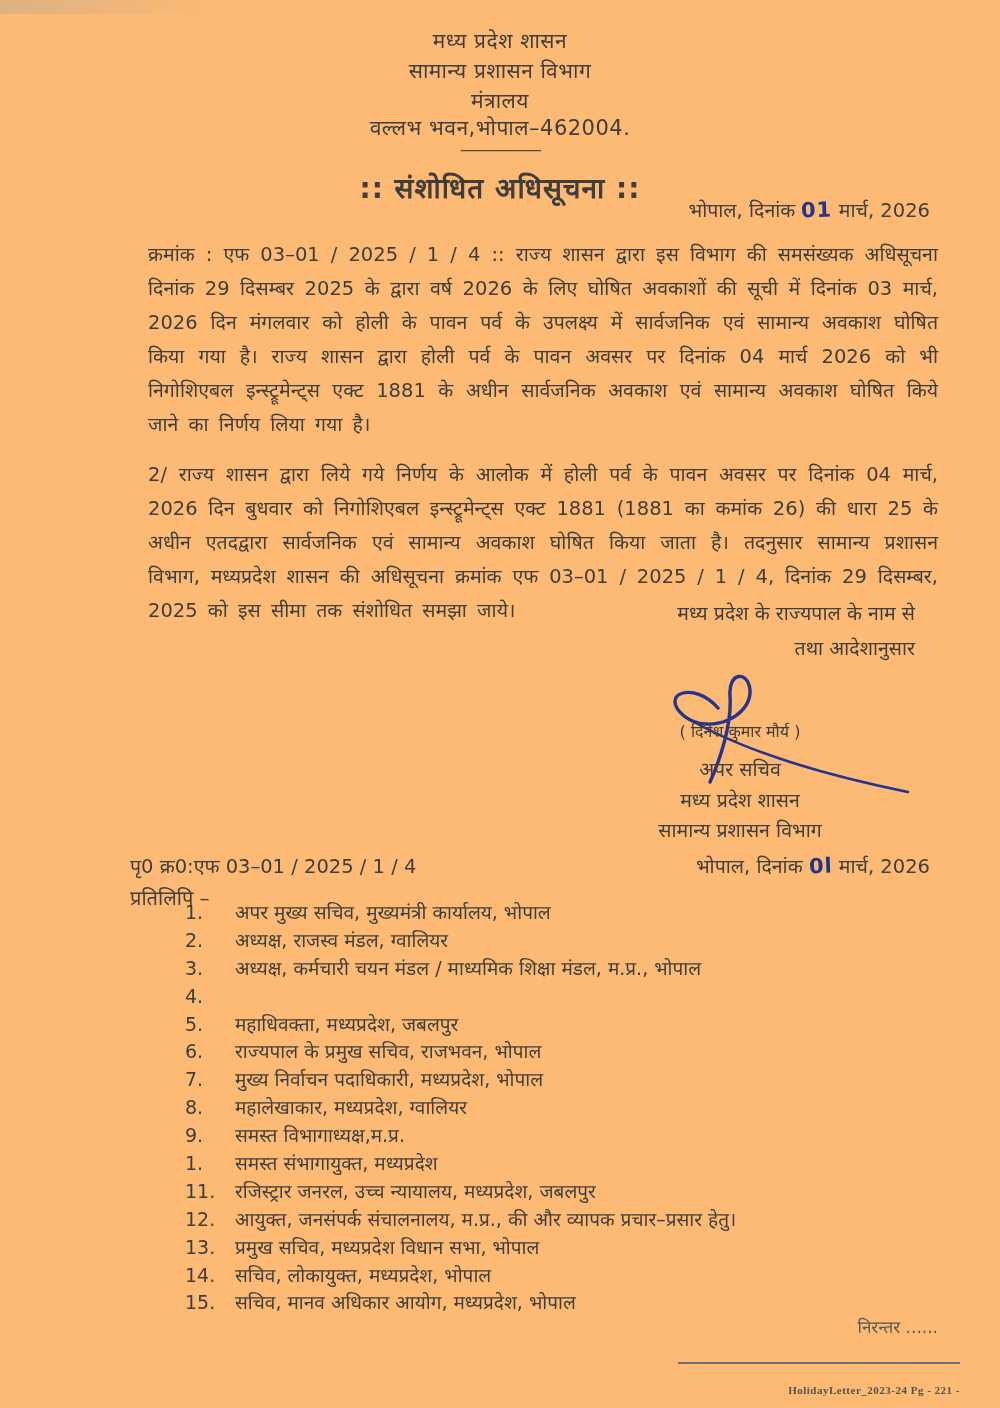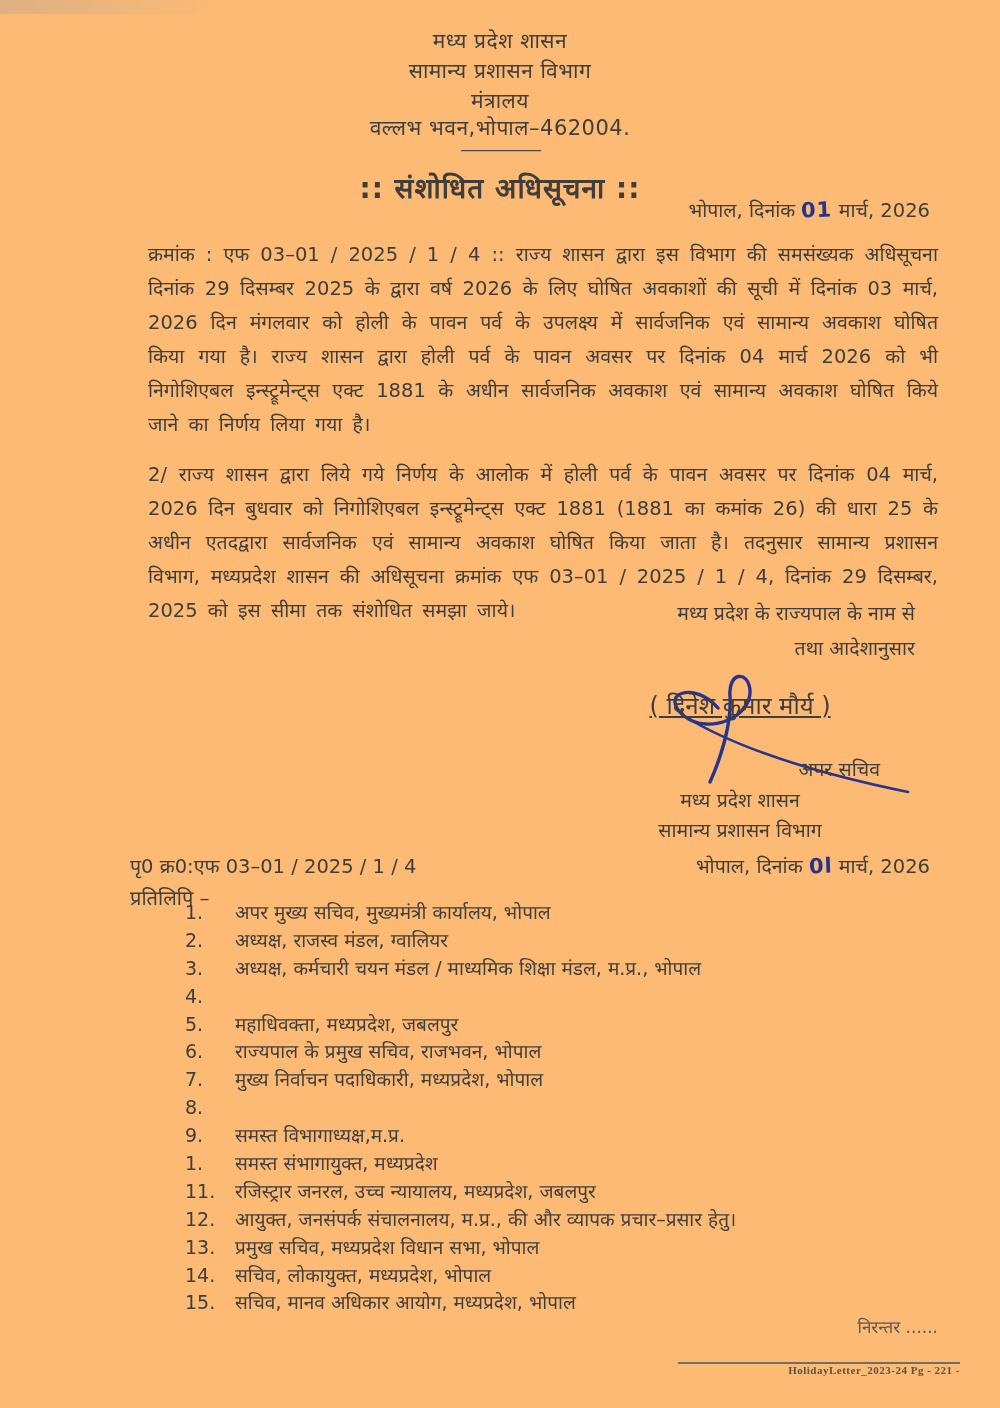--- a/index.html
+++ b/index.html
@@ -82,22 +82,22 @@
     top: 596px;
     text-align: right;
     font-size: 19.5px;
     line-height: 35px;
   }
   .sig-svg {
     position: absolute;
     left: 640px;
     top: 664px;
   }
-  .sig-name   { position: absolute; top: 688px; left: 600px; width: 280px; text-align: center; font-size: 24px; text-decoration: underline; }
-  .sig-desig  { position: absolute; top: 755px; left: 600px; width: 280px; text-align: right; font-size: 19.5px; }
+  .sig-name   { position: absolute; top: 720px; left: 600px; width: 280px; text-align: center; font-size: 16px; }
+  .sig-desig  { position: absolute; top: 755px; left: 600px; width: 280px; text-align: center; font-size: 19.5px; }
   .sig-org1   { position: absolute; top: 786px; left: 600px; width: 280px; text-align: center; font-size: 19.5px; }
   .sig-org2   { position: absolute; top: 816px; left: 600px; width: 280px; text-align: center; font-size: 19.5px; }
   .ref-number {
     position: absolute;
     top: 852px; left: 130px;
     font-size: 19.5px;
   }
   .ref-date {
     position: absolute;
     top: 852px; right: 70px;
@@ -126,21 +126,21 @@
     position: absolute;
     top: 1315px; right: 62px;
     font-size: 17px;
     color: #5b5955;
   }
   .page-footer {
     position: absolute;
     top: 1362px; right: 40px;
     width: 282px;
     border-top: 2px solid #6f6e68;
-    padding-top: 0;
+    padding-top: 20px;
     text-align: right;
     font-family: "Liberation Serif", "DejaVu Serif", serif;
     font-weight: bold;
     font-size: 11px;
     color: #56544b;
     letter-spacing: 0.5px;
   }
 </style>
 </head>
 <body>
@@ -208,20 +208,21 @@
       <div class="copy-row">
         <span class="copy-num">6.</span>
         <span class="copy-text">राज्यपाल के प्रमुख सचिव, राजभवन, भोपाल</span>
       </div>
       <div class="copy-row">
         <span class="copy-num">7.</span>
         <span class="copy-text">मुख्य निर्वाचन पदाधिकारी, मध्यप्रदेश, भोपाल</span>
       </div>
       <div class="copy-row">
         <span class="copy-num">8.</span>
+        <span class="copy-text">महालेखाकार, मध्यप्रदेश, ग्वालियर</span>
       </div>
       <div class="copy-row">
         <span class="copy-num">9.</span>
         <span class="copy-text">समस्त विभागाध्यक्ष,म.प्र.</span>
       </div>
       <div class="copy-row">
         <span class="copy-num">1.</span>
         <span class="copy-text">समस्त संभागायुक्त, मध्यप्रदेश</span>
       </div>
       <div class="copy-row">

